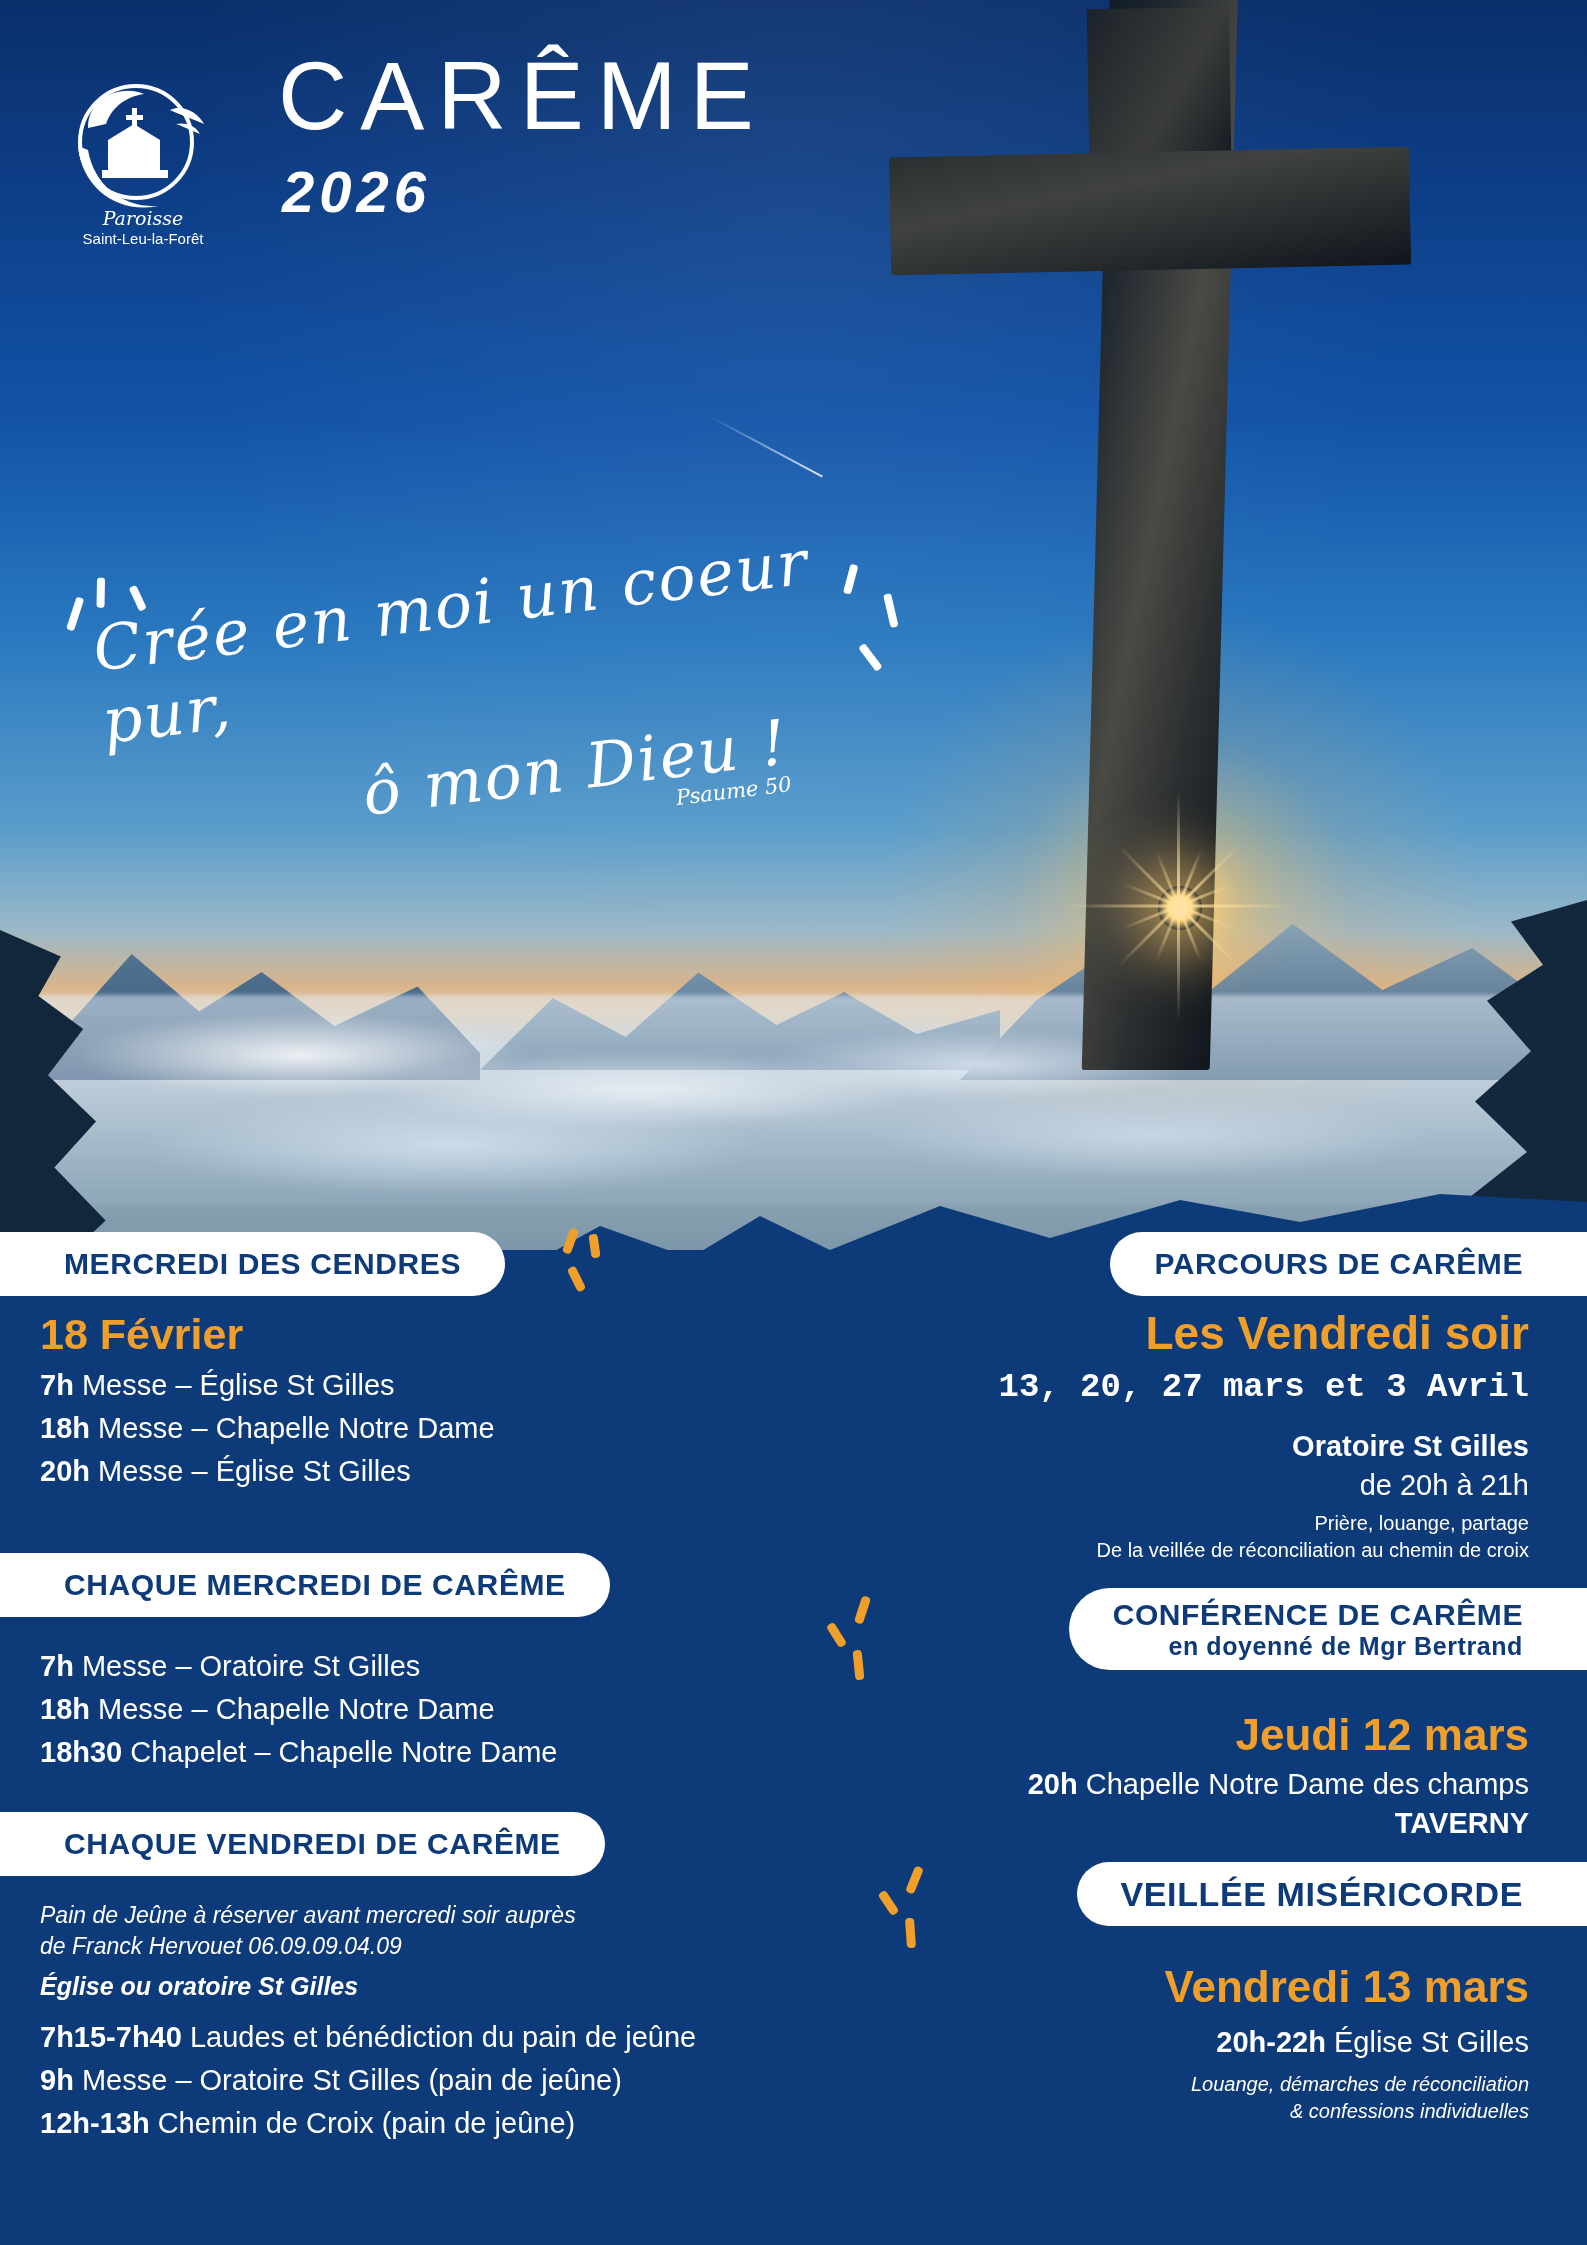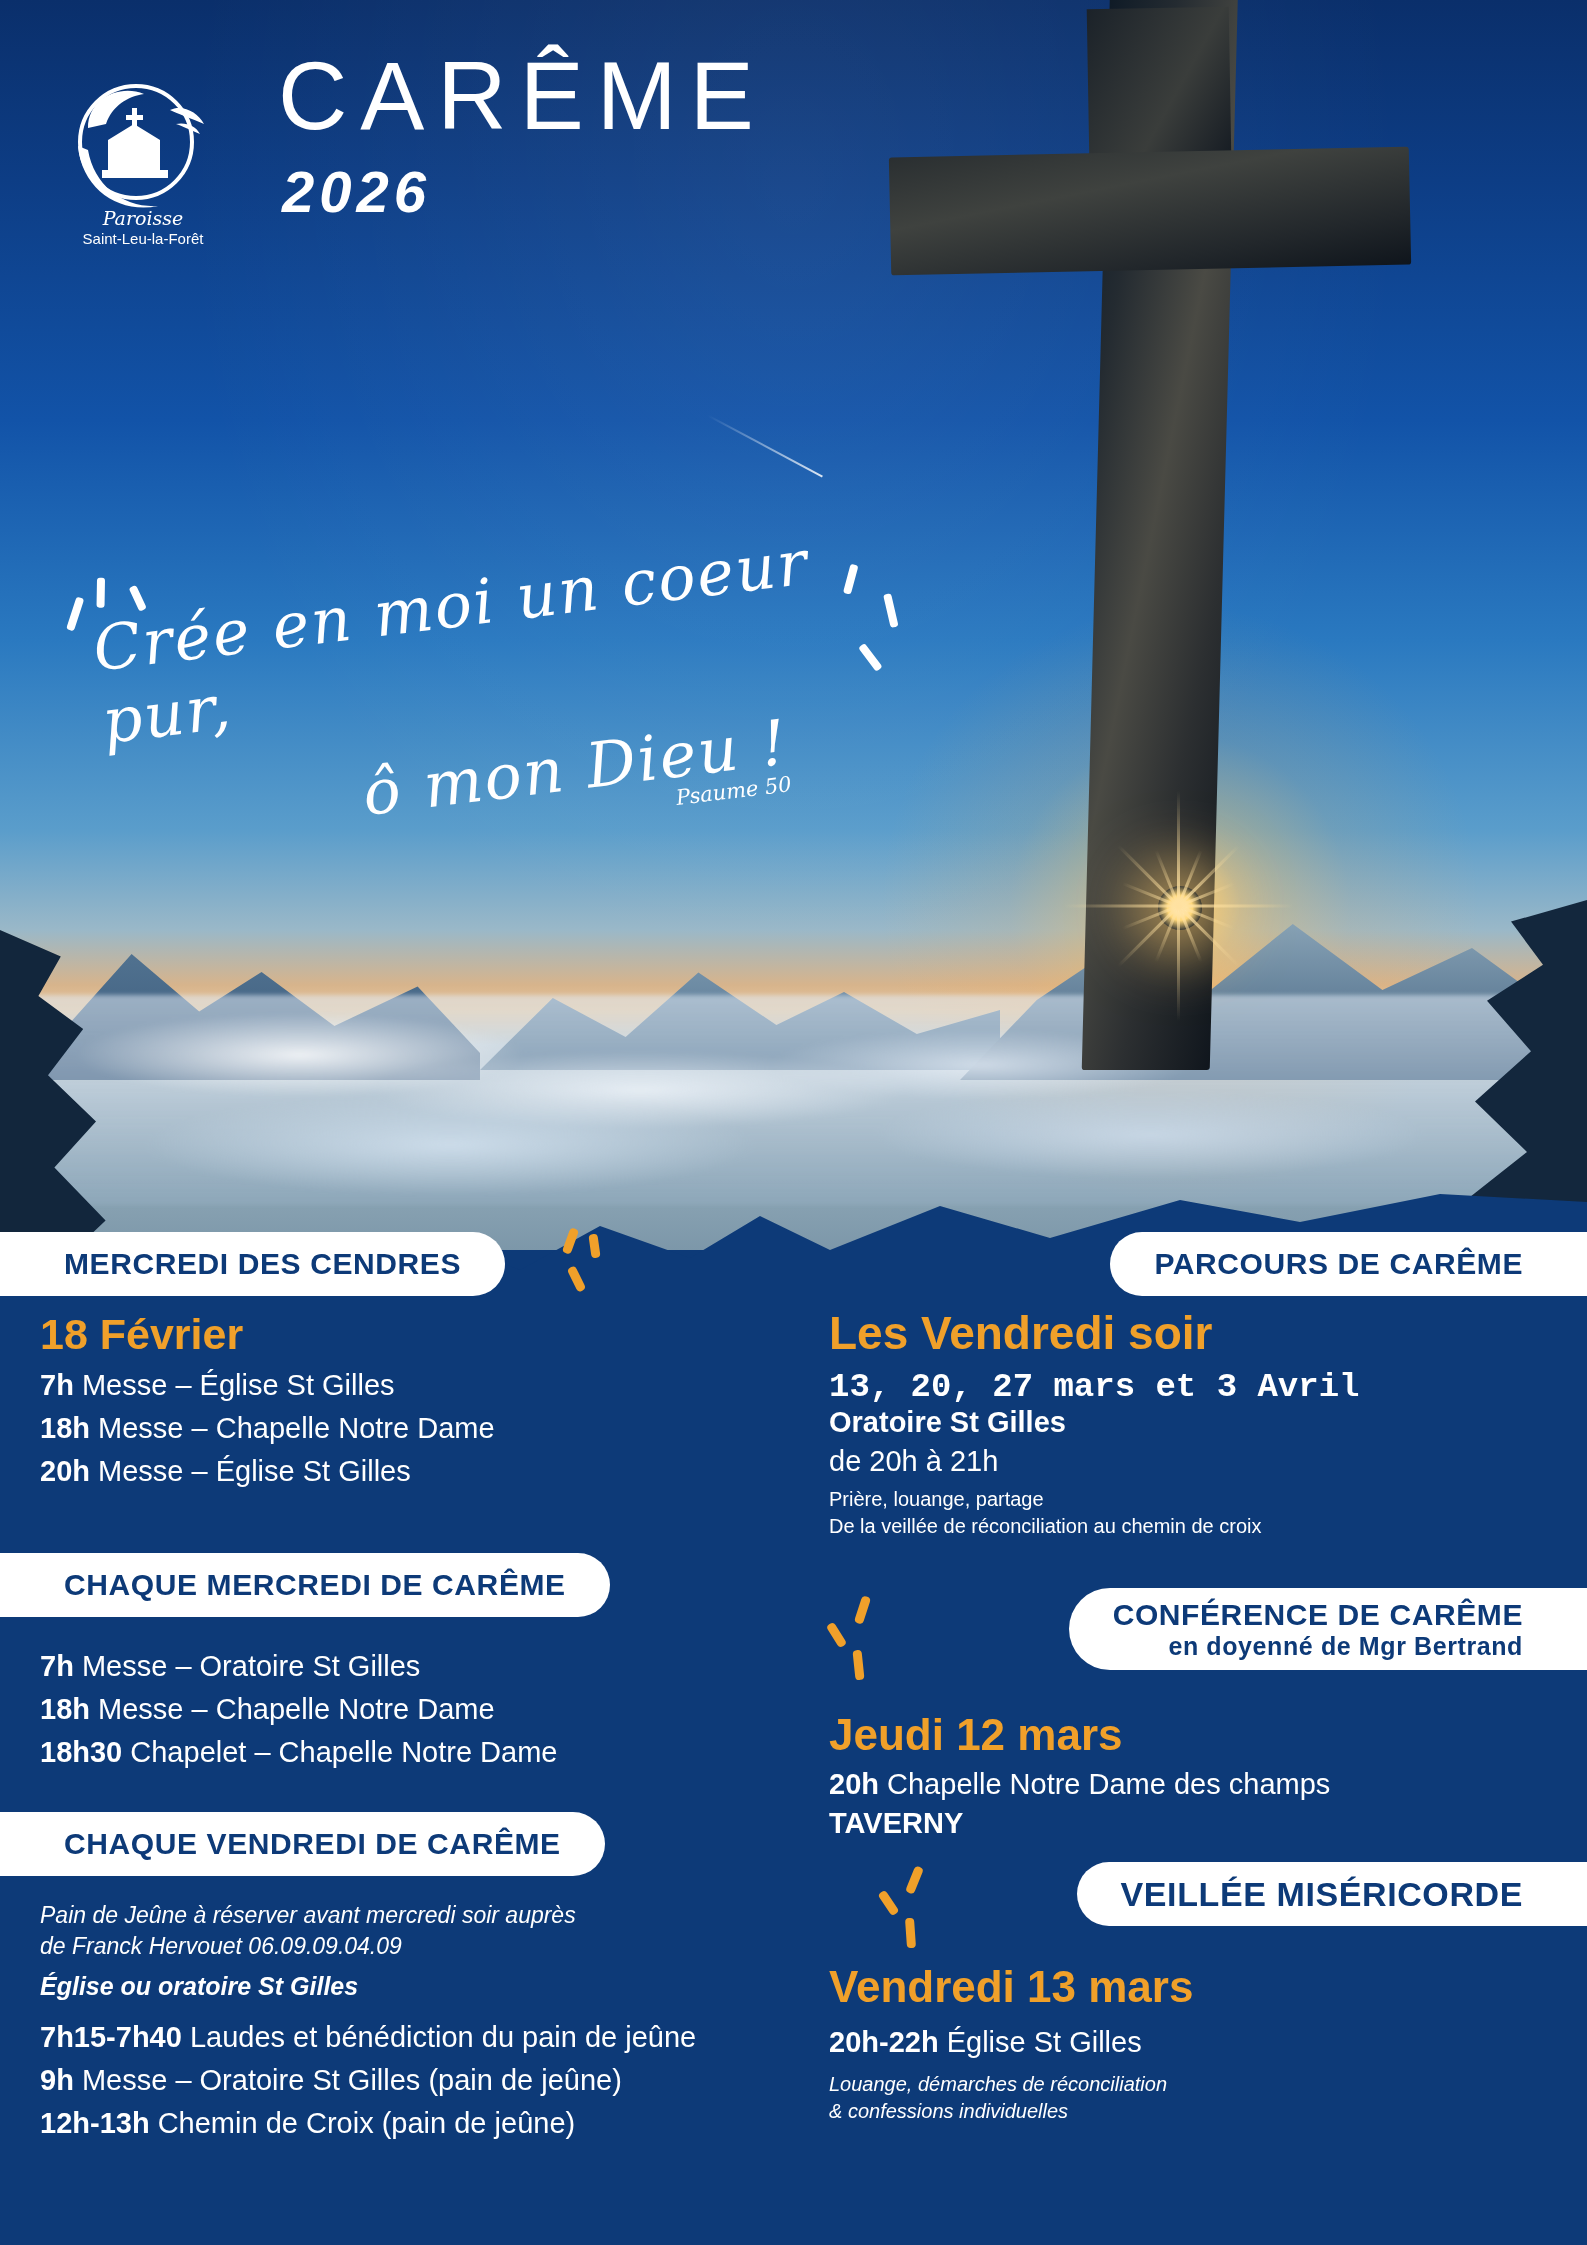--- a/index.html
+++ b/index.html
@@ -196,21 +196,21 @@
   .burst i { position: absolute; display:block; background: #f0a02a; border-radius: 4px; }
 
   
   .big-date { color: #f0a02a; font-size: 43px; font-weight: bold; }
   .line { font-size: 29px; color: #ffffff; margin-top: 10px; }
   .line b { font-weight: bold; }
   .small { font-size: 23px; }
   .ital { font-style: italic; }
 
   .left-col { position: absolute; left: 40px; width: 680px; }
-  .right-col { position: absolute; right: 58px; width: 700px; text-align: left; }
+  .right-col { position: absolute; right: 58px; width: 700px; text-align: right; }
 
   .rline { font-size: 29px; margin-top: 8px; }
   .r-big { color: #f0a02a; font-size: 42px; font-weight: bold; }
   .r-sub { font-size: 34px; font-weight: bold; font-family: Liberation Mono, monospace; }
   .r-mid { font-size: 29px; font-weight: bold; }
   .r-xsmall { font-size: 20px; }
 </style>
 </head>
 <body>
 
@@ -345,21 +345,21 @@
     <b>12h-13h</b>
     <span>Chemin de Croix (pain de jeûne)</span>
   </div>
 </div>
 
 <div class="pill right" style="right:0; top:1232px;">PARCOURS DE CARÊME</div>
 
 <div class="right-col" style="top:1306px;">
   <div class="r-big" style="font-size:46px;">Les Vendredi soir</div>
   <div class="r-sub" style="margin-top:8px;">13, 20, 27 mars et 3 Avril</div>
-  <div class="r-mid" style="margin-top:0;">Oratoire St Gilles</div>
+  <div class="r-mid" style="margin-top:24px;">Oratoire St Gilles</div>
   <div class="r-mid" style="margin-top:6px; font-weight:normal;">de 20h à 21h</div>
   <div class="r-xsmall" style="margin-top:10px;">Prière, louange, partage</div>
   <div class="r-xsmall" style="margin-top:4px;">De la veillée de réconciliation au chemin de croix</div>
 </div>
 
 <div class="pill right two-line" style="right:0; top:1588px;">
   <span>CONFÉRENCE DE CARÊME</span>
   <span class="sub">en doyenné de Mgr Bertrand</span>
 </div>
 <div class="burst" style="left:828px; top:1596px; width:64px; height:96px;">

